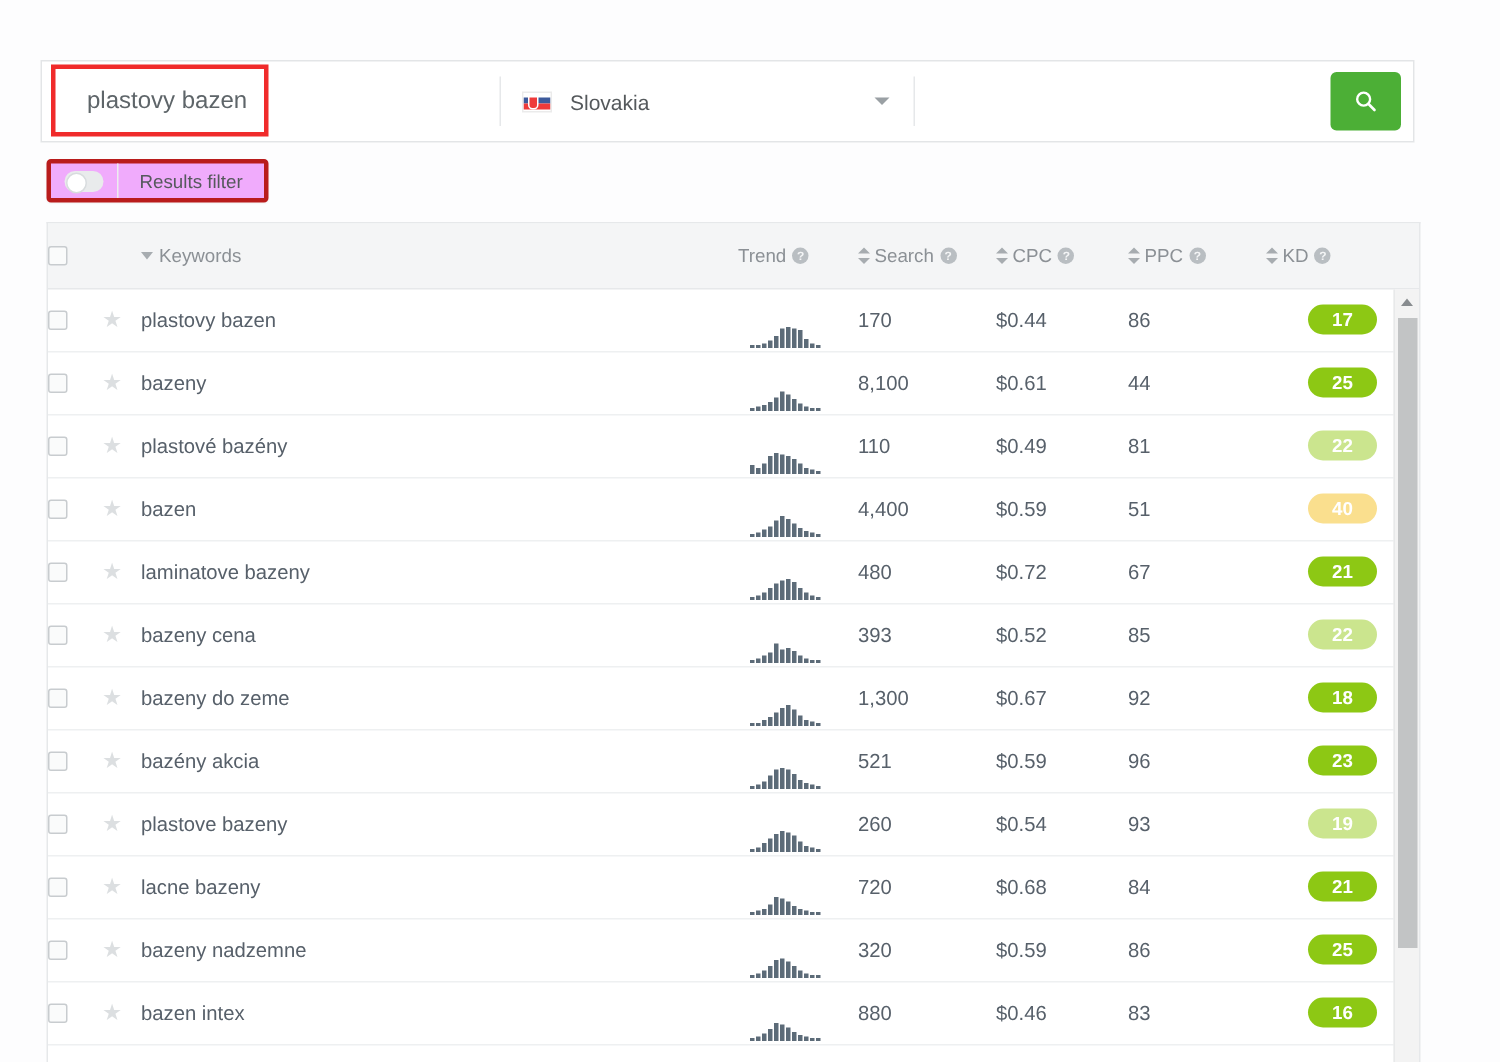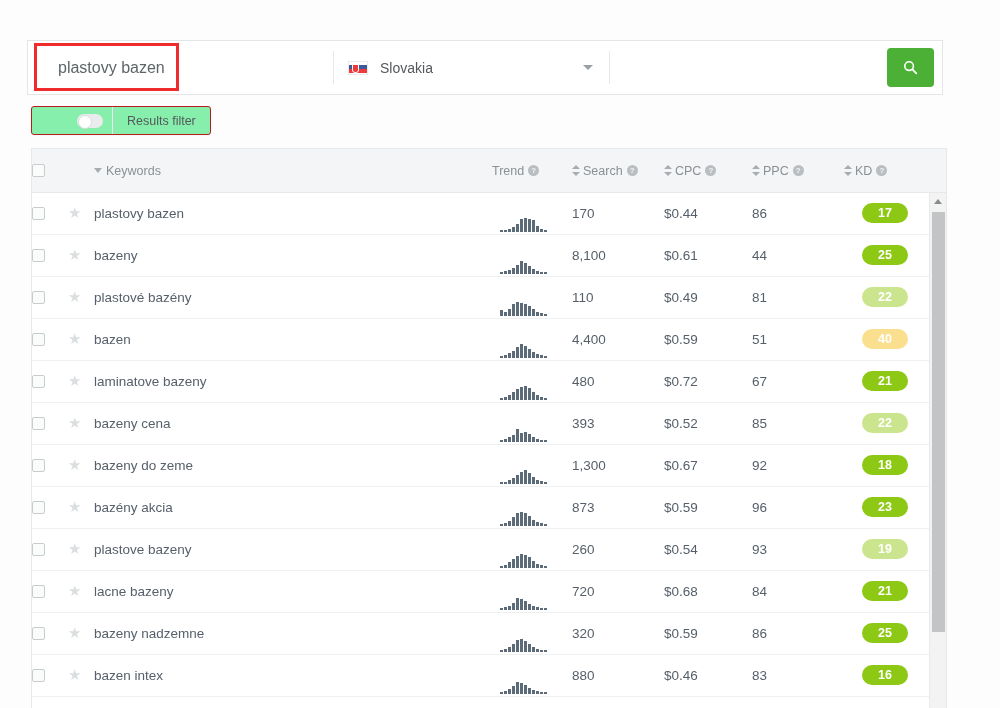--- a/index.html
+++ b/index.html
@@ -170,25 +170,24 @@
     z-index: 20;
   }
 
   
   .filter-row {
     position: absolute;
     left: 31px; top: 106px;
     display: flex;
     align-items: stretch;
     height: 29px;
-    background: #86efac;
-    border: 1px solid #b91c1c;
+    background: #f0abfc;
+    border: 3px solid #b91c1c;
     border-radius: 3px;
     box-shadow: 0 1px 1px rgba(0,0,0,.03);
-    padding-left: 36px;
   }
   .toggle-wrap {
     display: flex;
     align-items: center;
     padding: 0 9px;
     border-right: 1px solid #ebedee;
     cursor: pointer;
   }
   .toggle {
     width: 26px; height: 14px;
@@ -345,21 +344,21 @@
   }
   .kd-badge {
     display: inline-block;
     min-width: 46px;
     padding: 3px 0;
     border-radius: 11px;
     text-align: center;
     color: #ffffff;
     font-size: 12.5px;
     font-weight: bold;
-    margin-left: 18px;
+    margin-left: 28px;
   }
   .kd-green   { background: #8dc814; }
   .kd-lgreen  { background: #cbe58e; }
   .kd-yellow  { background: #fadf8e; }
 
   
   .scrollbar {
     position: absolute;
     right: 0; top: 44px;
     width: 17px;
@@ -661,21 +660,21 @@
                 <i style="height:13px"></i>
                 <i style="height:14px"></i>
                 <i style="height:13px"></i>
                 <i style="height:10px"></i>
                 <i style="height:6px"></i>
                 <i style="height:4px"></i>
                 <i style="height:3px"></i>
                 <i style="height:2px"></i>
               </span>
             </td>
-            <td class="c-num">873</td>
+            <td class="c-num">521</td>
             <td class="c-num">$0.59</td>
             <td class="c-num">96</td>
             <td><span class="kd-badge kd-green">23</span></td>
           </tr>
           <tr>
             <td class="c-chk"><span class="chkbox"></span></td>
             <td><span class="star">★</span></td>
             <td class="c-kw">plastove bazeny</td>
             <td>
               <span class="spark">

